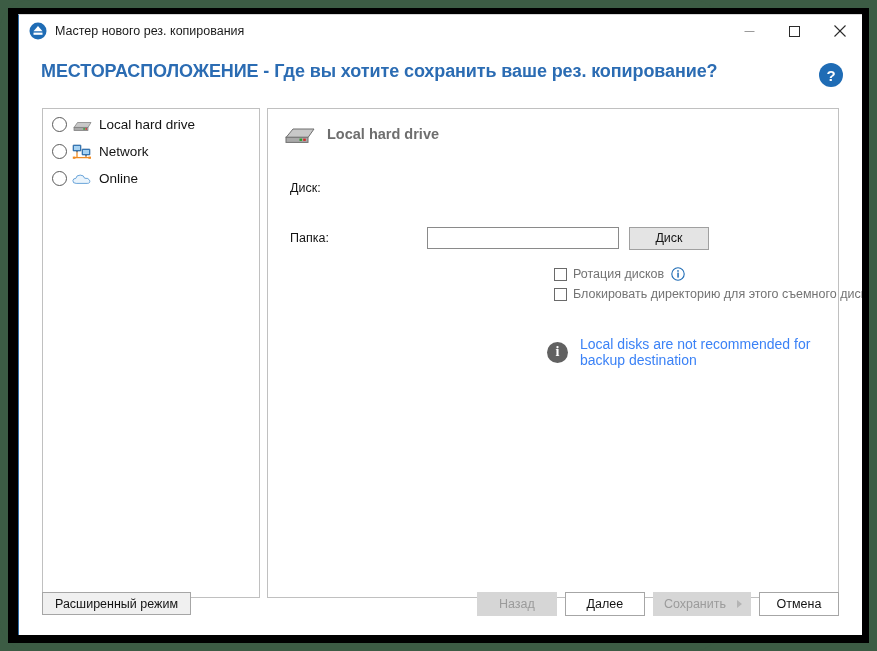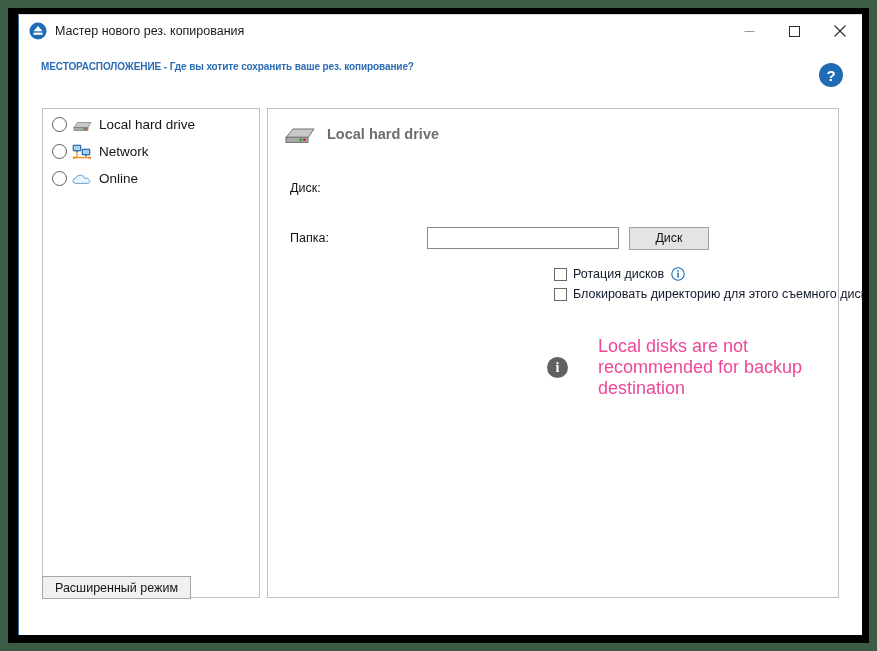--- a/index.html
+++ b/index.html
@@ -73,21 +73,21 @@
   .win-btn {
     width: 45px;
     height: 32px;
     display: flex;
     align-items: center;
     justify-content: center;
   }
 
   
   .page-header {
-    font-size: 10px;
+    font-size: 18px;
     font-weight: bold;
     color: #2b6cb3;
     padding: 14px 0 0 22px;
     letter-spacing: -0.1px;
   }
 
   .help-btn {
     position: absolute;
     right: 19px;
     top: 48px;
@@ -273,21 +273,21 @@
     width: 13px;
     height: 13px;
     border: 1px solid #6a6a6a;
     background: #fff;
     box-sizing: border-box;
     margin-right: 6px;
     flex: 0 0 auto;
   }
   .check-label {
     font-size: 12.5px;
-    color: #0f172a;
+    color: #737373;
     white-space: nowrap;
   }
   .info-i {
     width: 14px;
     height: 14px;
     margin-left: 7px;
     flex: 0 0 auto;
   }
 
   .notice {
@@ -304,31 +304,31 @@
     color: #ffffff;
     font-size: 14px;
     font-weight: bold;
     font-family: "Liberation Serif", serif;
     display: flex;
     align-items: center;
     justify-content: center;
     flex: 0 0 auto;
   }
   .notice-text {
-    margin-left: 30px;
-    font-size: 18px;
-    color: #ec4899;
+    margin-left: 12px;
+    font-size: 14px;
+    color: #3b82f6;
   }
 
   
   .footer {
     position: absolute;
     left: 0;
     right: 0;
-    bottom: 16px;
+    bottom: 0;
     height: 56px;
   }
   .footer-left {
     position: absolute;
     left: 23px;
     top: 13px;
   }
   .footer-right {
     position: absolute;
     right: 23px;
@@ -516,17 +516,26 @@
             <span class="notice-text">Local disks are not recommended for backup destination</span>
           </div>
 
         </div>
       </div>
 
       <div class="footer">
         <div class="footer-left">
           <button class="fbtn adv">Расширенный режим</button>
         </div>
+        <div class="footer-right">
+          <button class="fbtn disabled">Назад</button>
+          <button class="fbtn">Далее</button>
+          <button class="fbtn disabled split">
+            <span>Сохранить</span>
+            <span class="split-arrow"></span>
+          </button>
+          <button class="fbtn">Отмена</button>
+        </div>
       </div>
 
     </div>
   </div>
 </div>
 
 </body></html>

